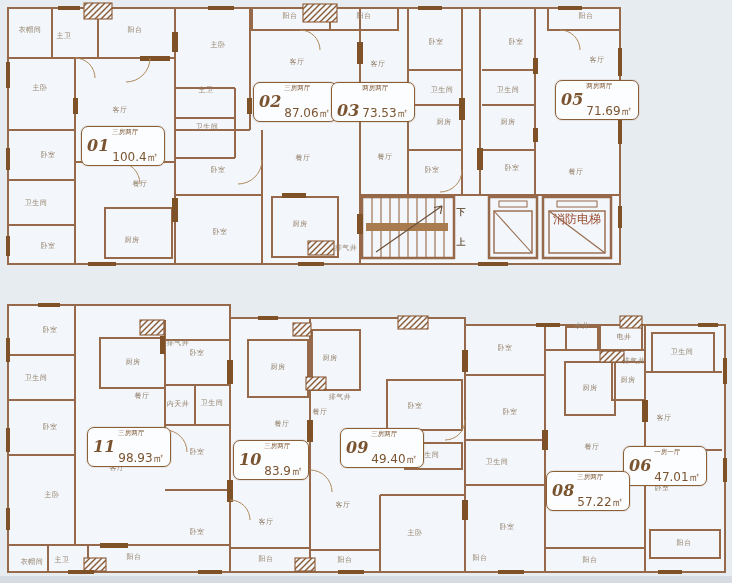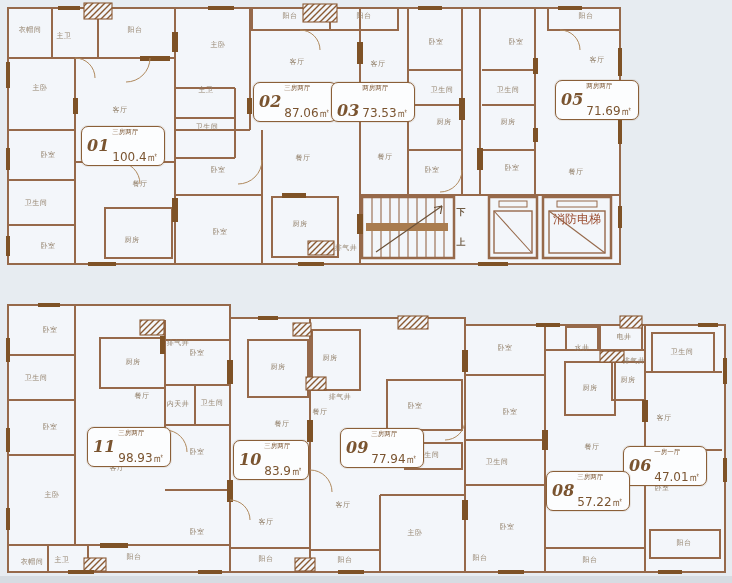--- a/index.html
+++ b/index.html
@@ -250,21 +250,21 @@
       <span class="room-label" style="left: 343px; top: 505px;">客厅</span>
       <span class="room-label" style="left: 415px; top: 406px;">卧室</span>
       <span class="room-label" style="left: 428px; top: 455px;">卫生间</span>
       <span class="room-label" style="left: 415px; top: 533px;">主卧</span>
       <span class="room-label" style="left: 345px; top: 560px;">阳台</span>
       <span class="room-label" style="left: 505px; top: 348px;">卧室</span>
       <span class="room-label" style="left: 510px; top: 412px;">卧室</span>
       <span class="room-label" style="left: 497px; top: 462px;">卫生间</span>
       <span class="room-label" style="left: 507px; top: 527px;">卧室</span>
       <span class="room-label" style="left: 480px; top: 558px;">阳台</span>
-      <span class="room-label" style="left: 582px; top: 348px;">水井</span>
+      <span class="room-label" style="left: 582px; top: 326px;">水井</span>
       <span class="room-label" style="left: 624px; top: 337px;">电井</span>
       <span class="room-label" style="left: 634px; top: 361px;">排气井</span>
       <span class="room-label" style="left: 590px; top: 388px;">厨房</span>
       <span class="room-label" style="left: 628px; top: 380px;">厨房</span>
       <span class="room-label" style="left: 592px; top: 447px;">餐厅</span>
       <span class="room-label" style="left: 578px; top: 505px;">客厅</span>
       <span class="room-label" style="left: 590px; top: 560px;">阳台</span>
       <span class="room-label" style="left: 682px; top: 352px;">卫生间</span>
       <span class="room-label" style="left: 664px; top: 418px;">客厅</span>
       <span class="room-label" style="left: 662px; top: 488px;">卧室</span>
@@ -310,21 +310,21 @@
         <span class="badge-no">08</span>
         <span class="badge-col">
           <span class="badge-type">三房两厅</span>
           <span class="badge-area">57.22㎡</span>
         </span>
       </div>
       <div class="unit-badge" style="left: 308px; top: 428px; margin-left: 32px;">
         <span class="badge-no">09</span>
         <span class="badge-col">
           <span class="badge-type">三房两厅</span>
-          <span class="badge-area">77.94㎡</span>
+          <span class="badge-area">49.40㎡</span>
         </span>
       </div>
       <div class="unit-badge" style="left: 233px; top: 440px;">
         <span class="badge-no">10</span>
         <span class="badge-col">
           <span class="badge-type">三房两厅</span>
           <span class="badge-area">83.9㎡</span>
         </span>
       </div>
       <div class="unit-badge" style="left: 87px; top: 427px; justify-content: center;">

